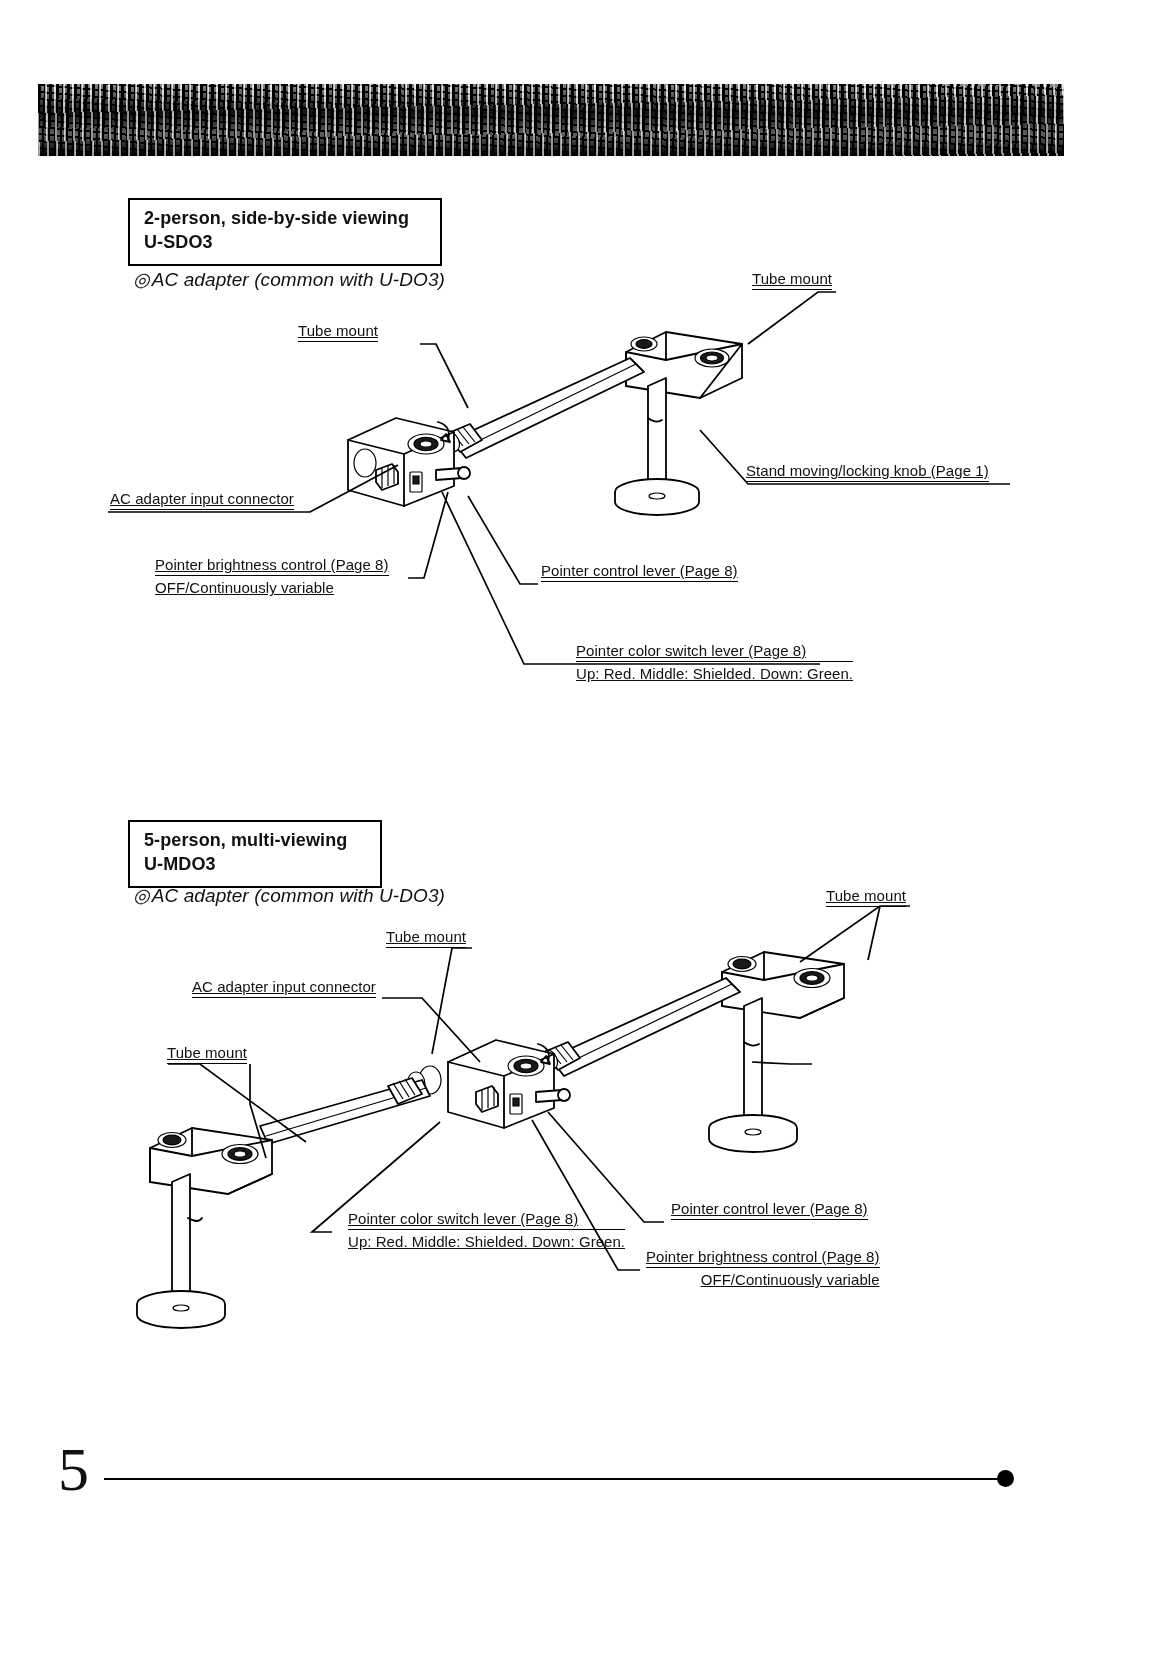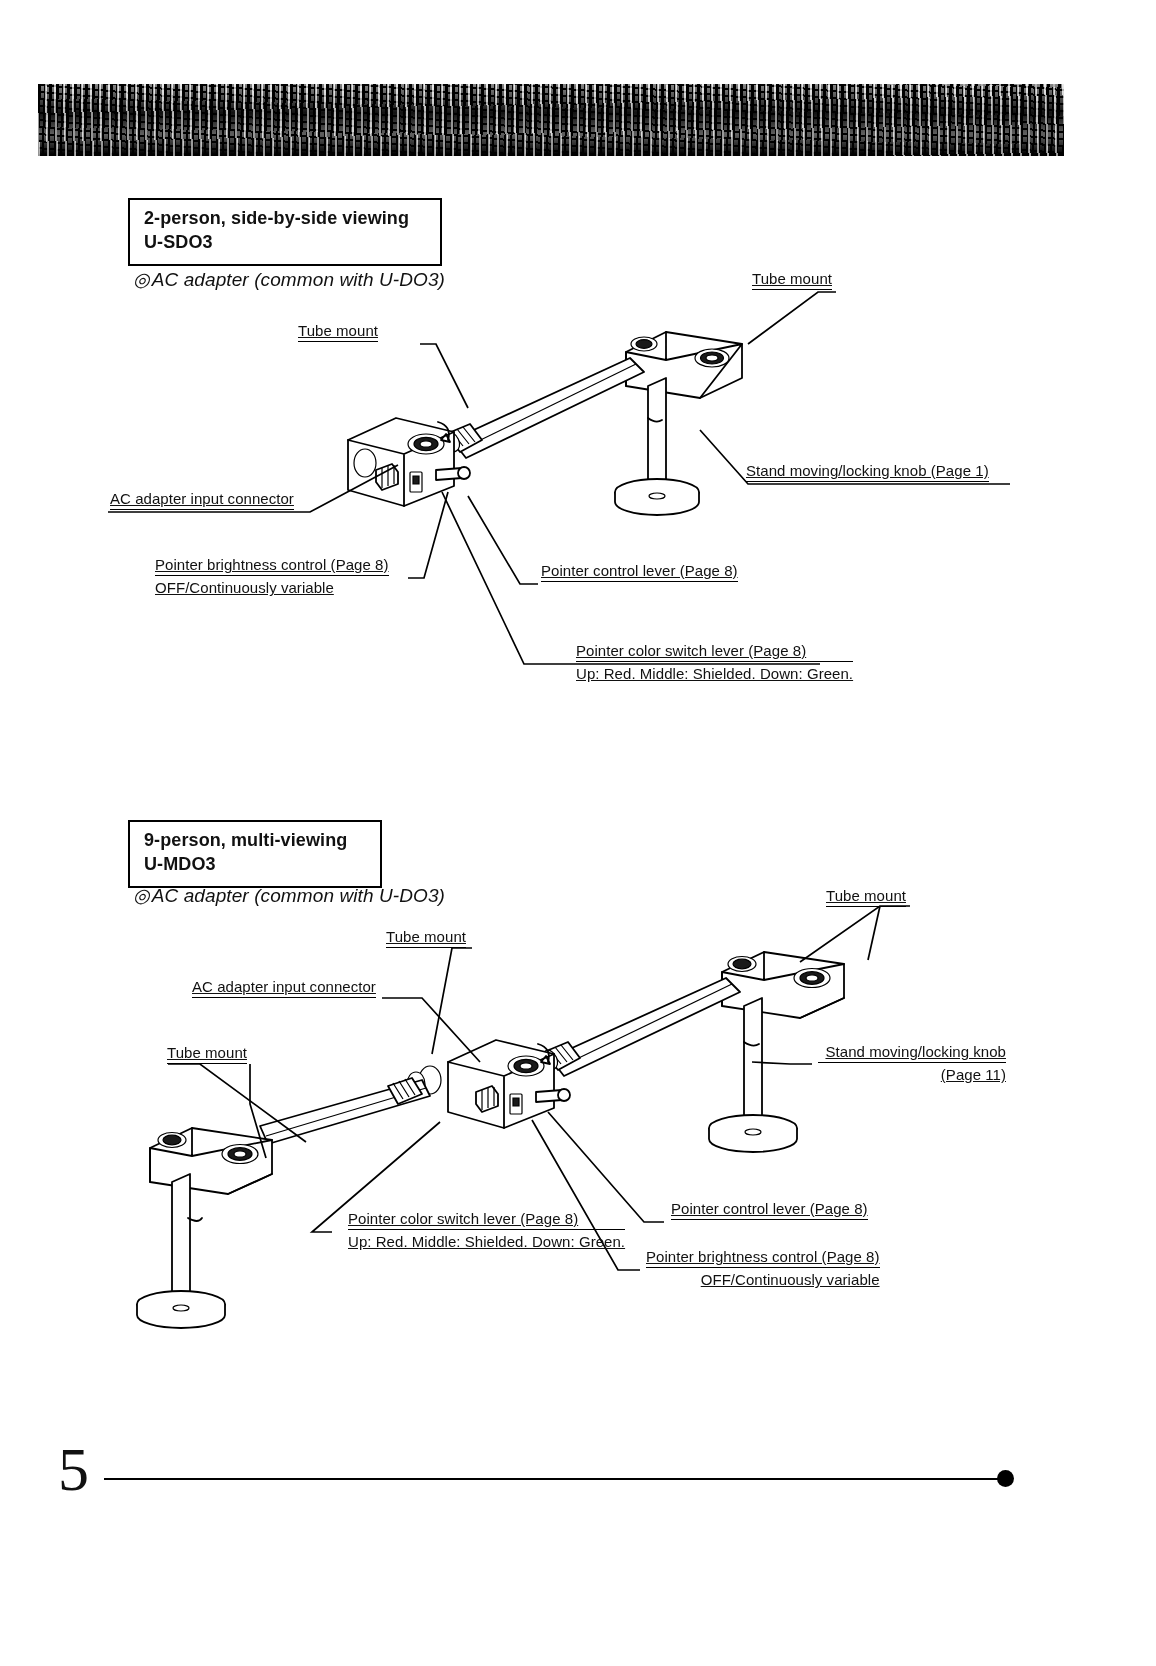--- a/index.html
+++ b/index.html
@@ -155,21 +155,21 @@
     <span class="p">OFF/Continuously variable</span>
   </div>
   <div class="lbl" style="left:541px;top:561px;">
     <span class="u">Pointer control lever (Page 8)</span>
   </div>
   <div class="lbl" style="left:576px;top:641px;">
     <span class="u">Pointer color switch lever (Page 8)</span>
     <span class="p">Up: Red. Middle: Shielded. Down: Green.</span>
   </div>
 
-  <div class="sec-box" style="left:128px;top:820px;width:222px;">9-person, multi-viewing
+  <div class="sec-box" style="left:128px;top:820px;width:222px;">5-person, multi-viewing
 U-MDO3</div>
 
   <div class="sec-sub" style="left:133px;top:884px;">
     <span class="bullet">◎</span><span>AC adapter (common with U-DO3)</span>
   </div>
 
   <svg class="art" style="left:130px;top:930px;" width="790" height="430" viewBox="0 0 790 430">
 
     <path class="fillw" d="M592 42 L634 22 L714 34 L714 68 L670 88 L592 76 Z"></path>
     <path class="ln" d="M592 42 L592 76 M634 22 L634 50 L592 42 M634 50 L714 34 M714 68 L670 88"></path>
@@ -245,24 +245,20 @@
   </div>
   <div class="lbl" style="left:386px;top:927px;">
     <span class="u">Tube mount</span>
   </div>
   <div class="lbl" style="left:192px;top:977px;">
     <span class="u">AC adapter input connector</span>
   </div>
   <div class="lbl" style="left:167px;top:1043px;">
     <span class="u">Tube mount</span>
   </div>
-  <div class="lbl r" style="left:818px;top:1042px;width:188px;">
-    <span class="u">Stand moving/locking knob</span>
-    <span class="p">(Page 11)</span>
-  </div>
   <div class="lbl" style="left:348px;top:1209px;">
     <span class="u">Pointer color switch lever (Page 8)</span>
     <span class="p" style="text-align:center;">Up: Red. Middle: Shielded. Down: Green.</span>
   </div>
   <div class="lbl" style="left:671px;top:1199px;">
     <span class="u">Pointer control lever (Page 8)</span>
   </div>
   <div class="lbl" style="left:646px;top:1247px;">
     <span class="u">Pointer brightness control (Page 8)</span>
     <span class="p" style="text-align:right;">OFF/Continuously variable</span>

